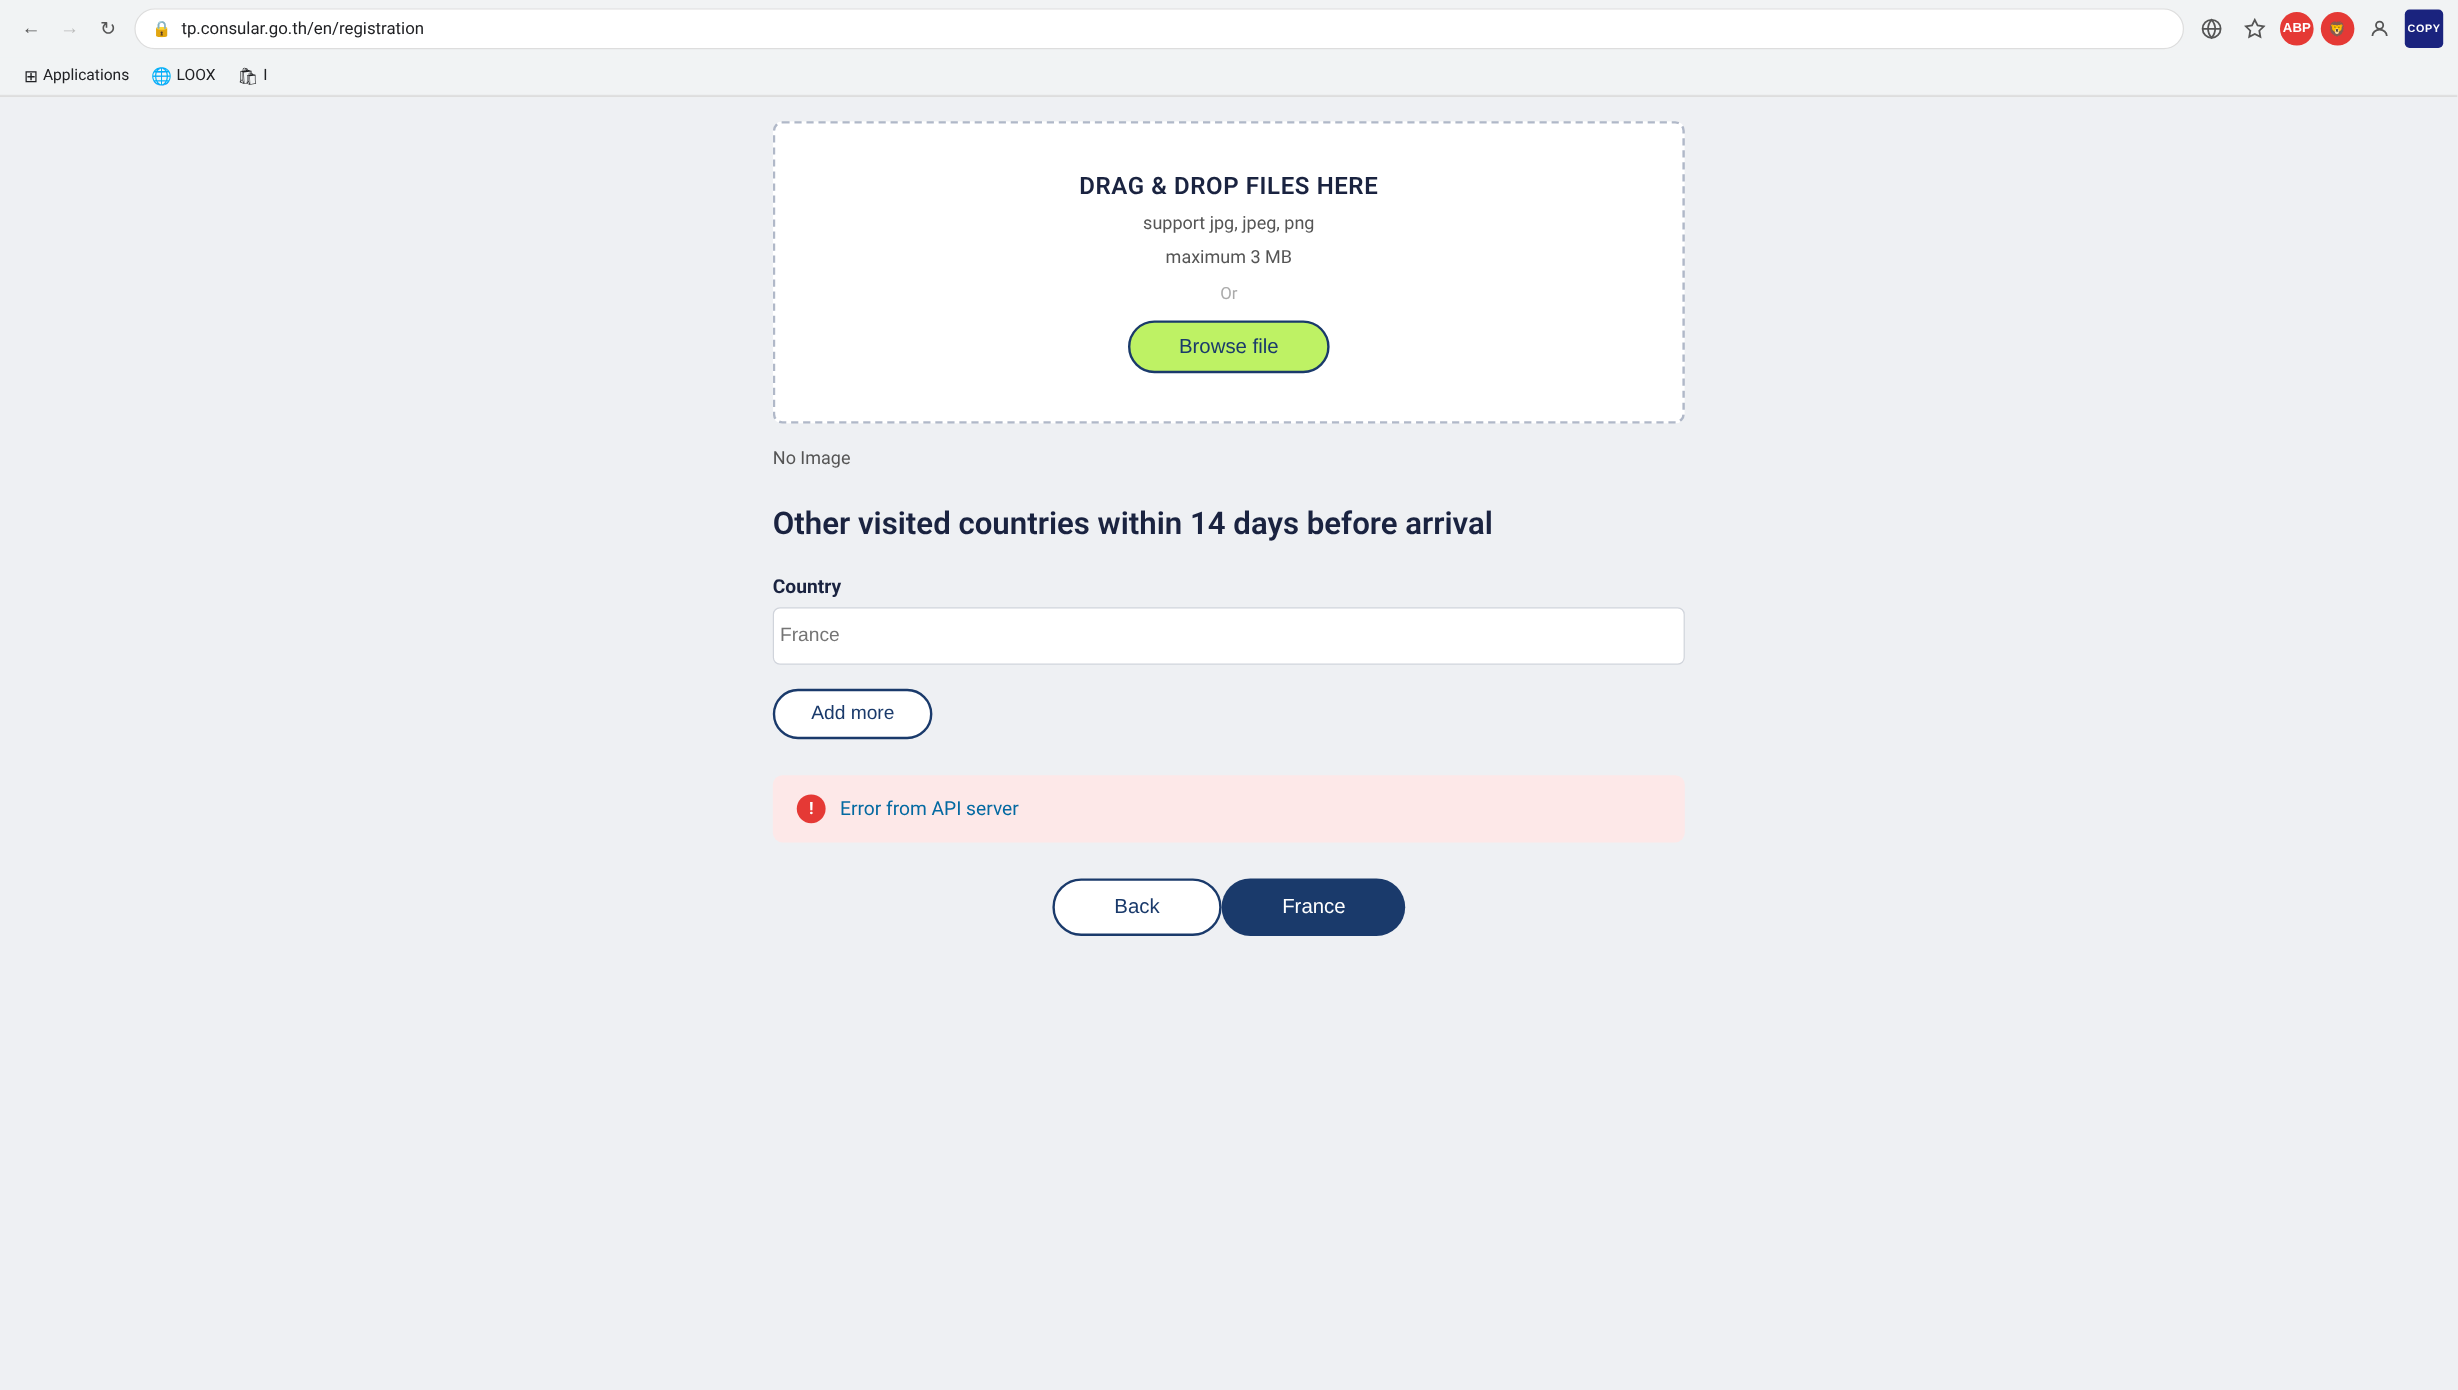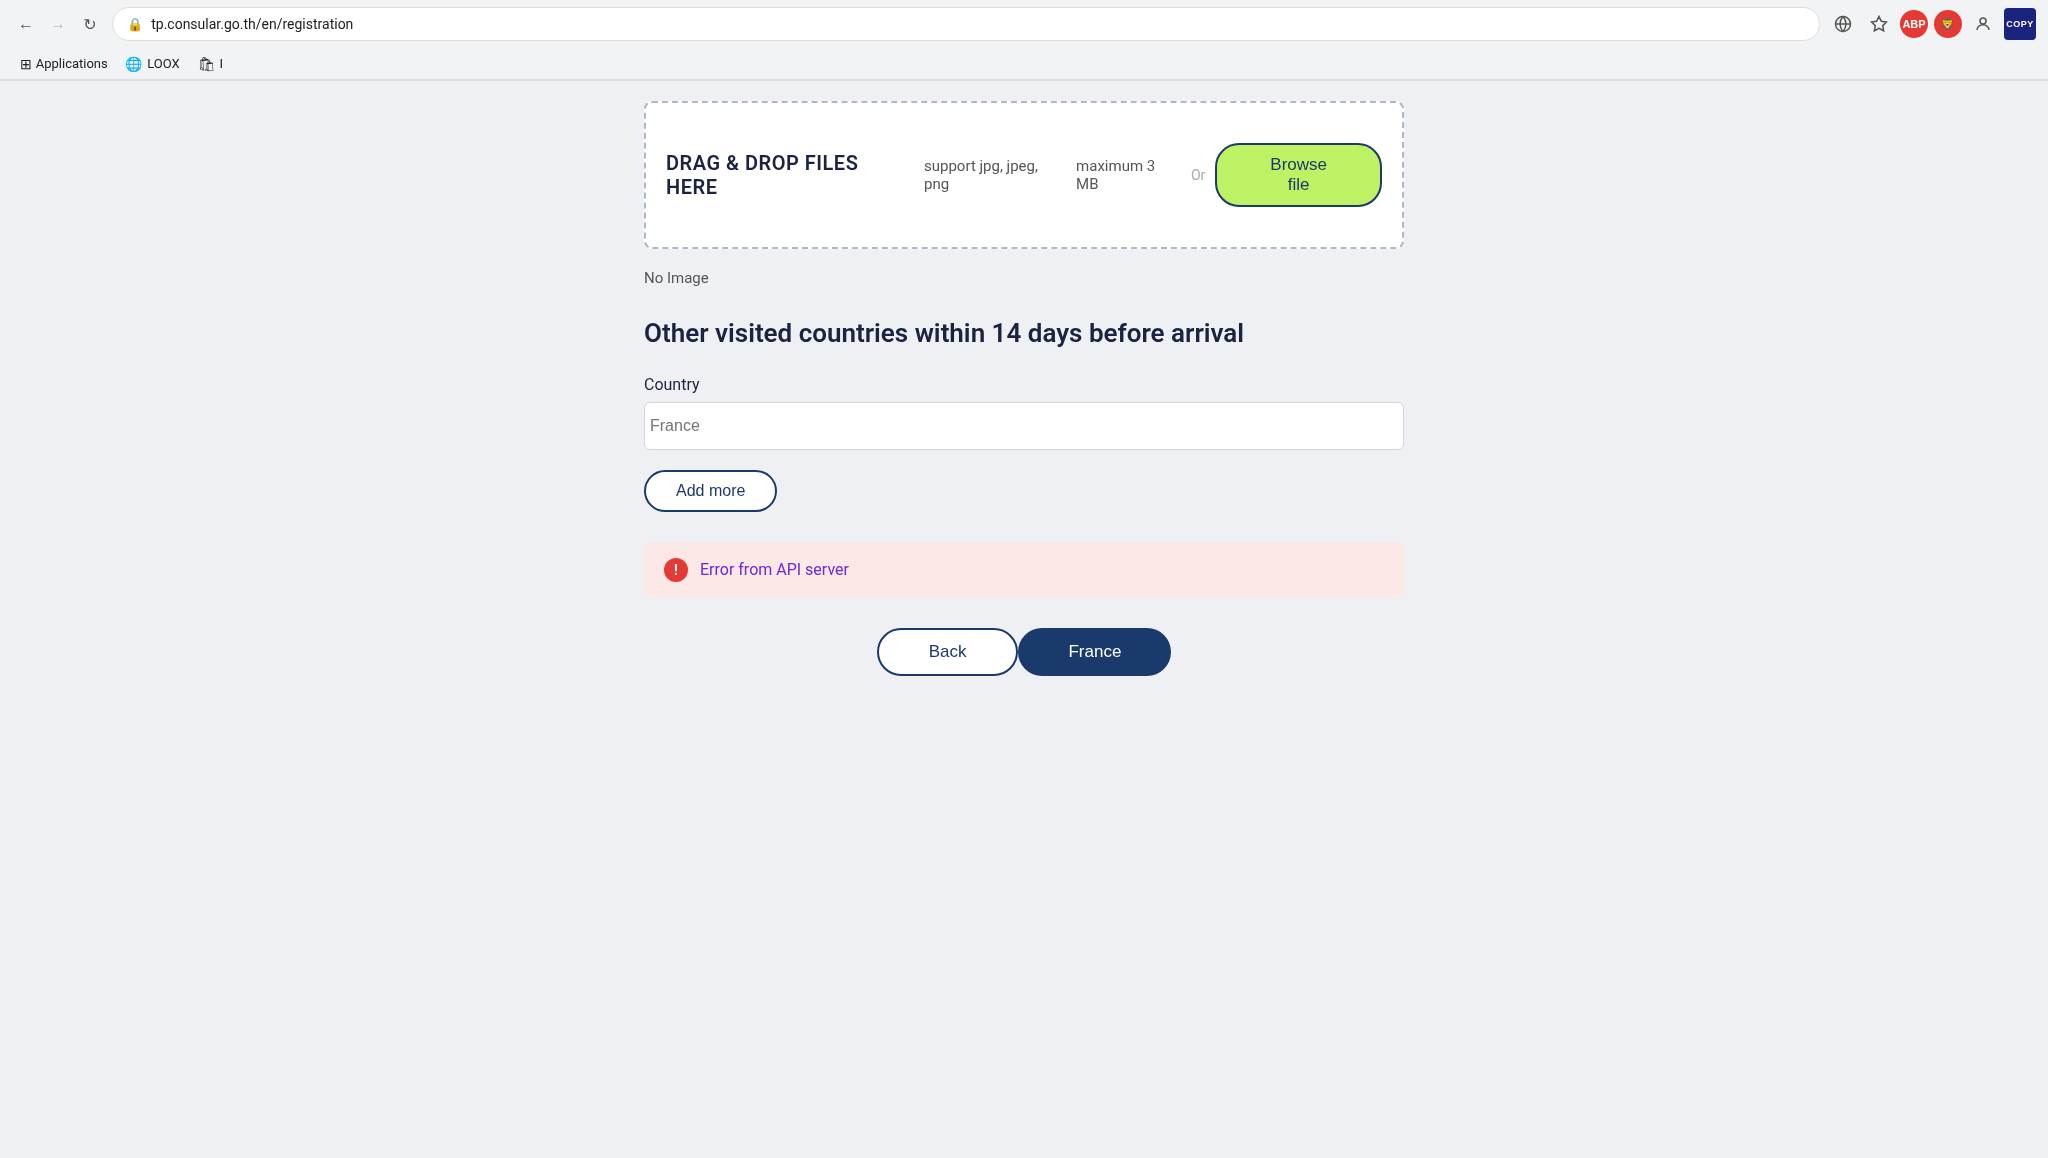--- a/index.html
+++ b/index.html
@@ -112,22 +112,23 @@
       width: 100%;
       max-width: 800px;
       padding: 0 20px;
     }
 
     
     .drop-zone {
       border: 2px dashed #b0b8c8;
       border-radius: 8px;
       background: white;
-      padding: 40px 20px;
-      display: flex;
+      padding: 40px 5px;
+      display: flex;
+      flex-direction: column;
       align-items: center;
       gap: 10px;
       margin-bottom: 20px;
     }
     .drop-zone-title {
       font-size: 20px;
       font-weight: 600;
       color: #1a2340;
       letter-spacing: 0.5px;
     }
@@ -171,21 +172,21 @@
       color: #1a2340;
       margin-bottom: 24px;
       line-height: 1.3;
     }
 
     
     .field-label {
       font-size: 16px;
       color: #1a2340;
       margin-bottom: 8px;
-      font-weight: 400;
+      font-weight: 700;
     }
     .text-input {
       width: 100%;
       border: 1px solid #d0d4db;
       border-radius: 6px;
       padding: 14px 5px;
       font-size: 16px;
       color: #aaa;
       background: white;
       outline: none;
@@ -220,21 +221,21 @@
       background: #e53935;
       border-radius: 50%;
       display: flex; align-items: center; justify-content: center;
       color: white;
       font-size: 14px;
       font-weight: bold;
       flex-shrink: 0;
     }
     .error-text {
       font-size: 16px;
-      color: #6d28d9;
+      color: #0369a1;
       text-align: center;
     }
 
     
     .bottom-buttons {
       display: flex;
       justify-content: center;
       gap: 0;
       margin-top: 10px;
     }

